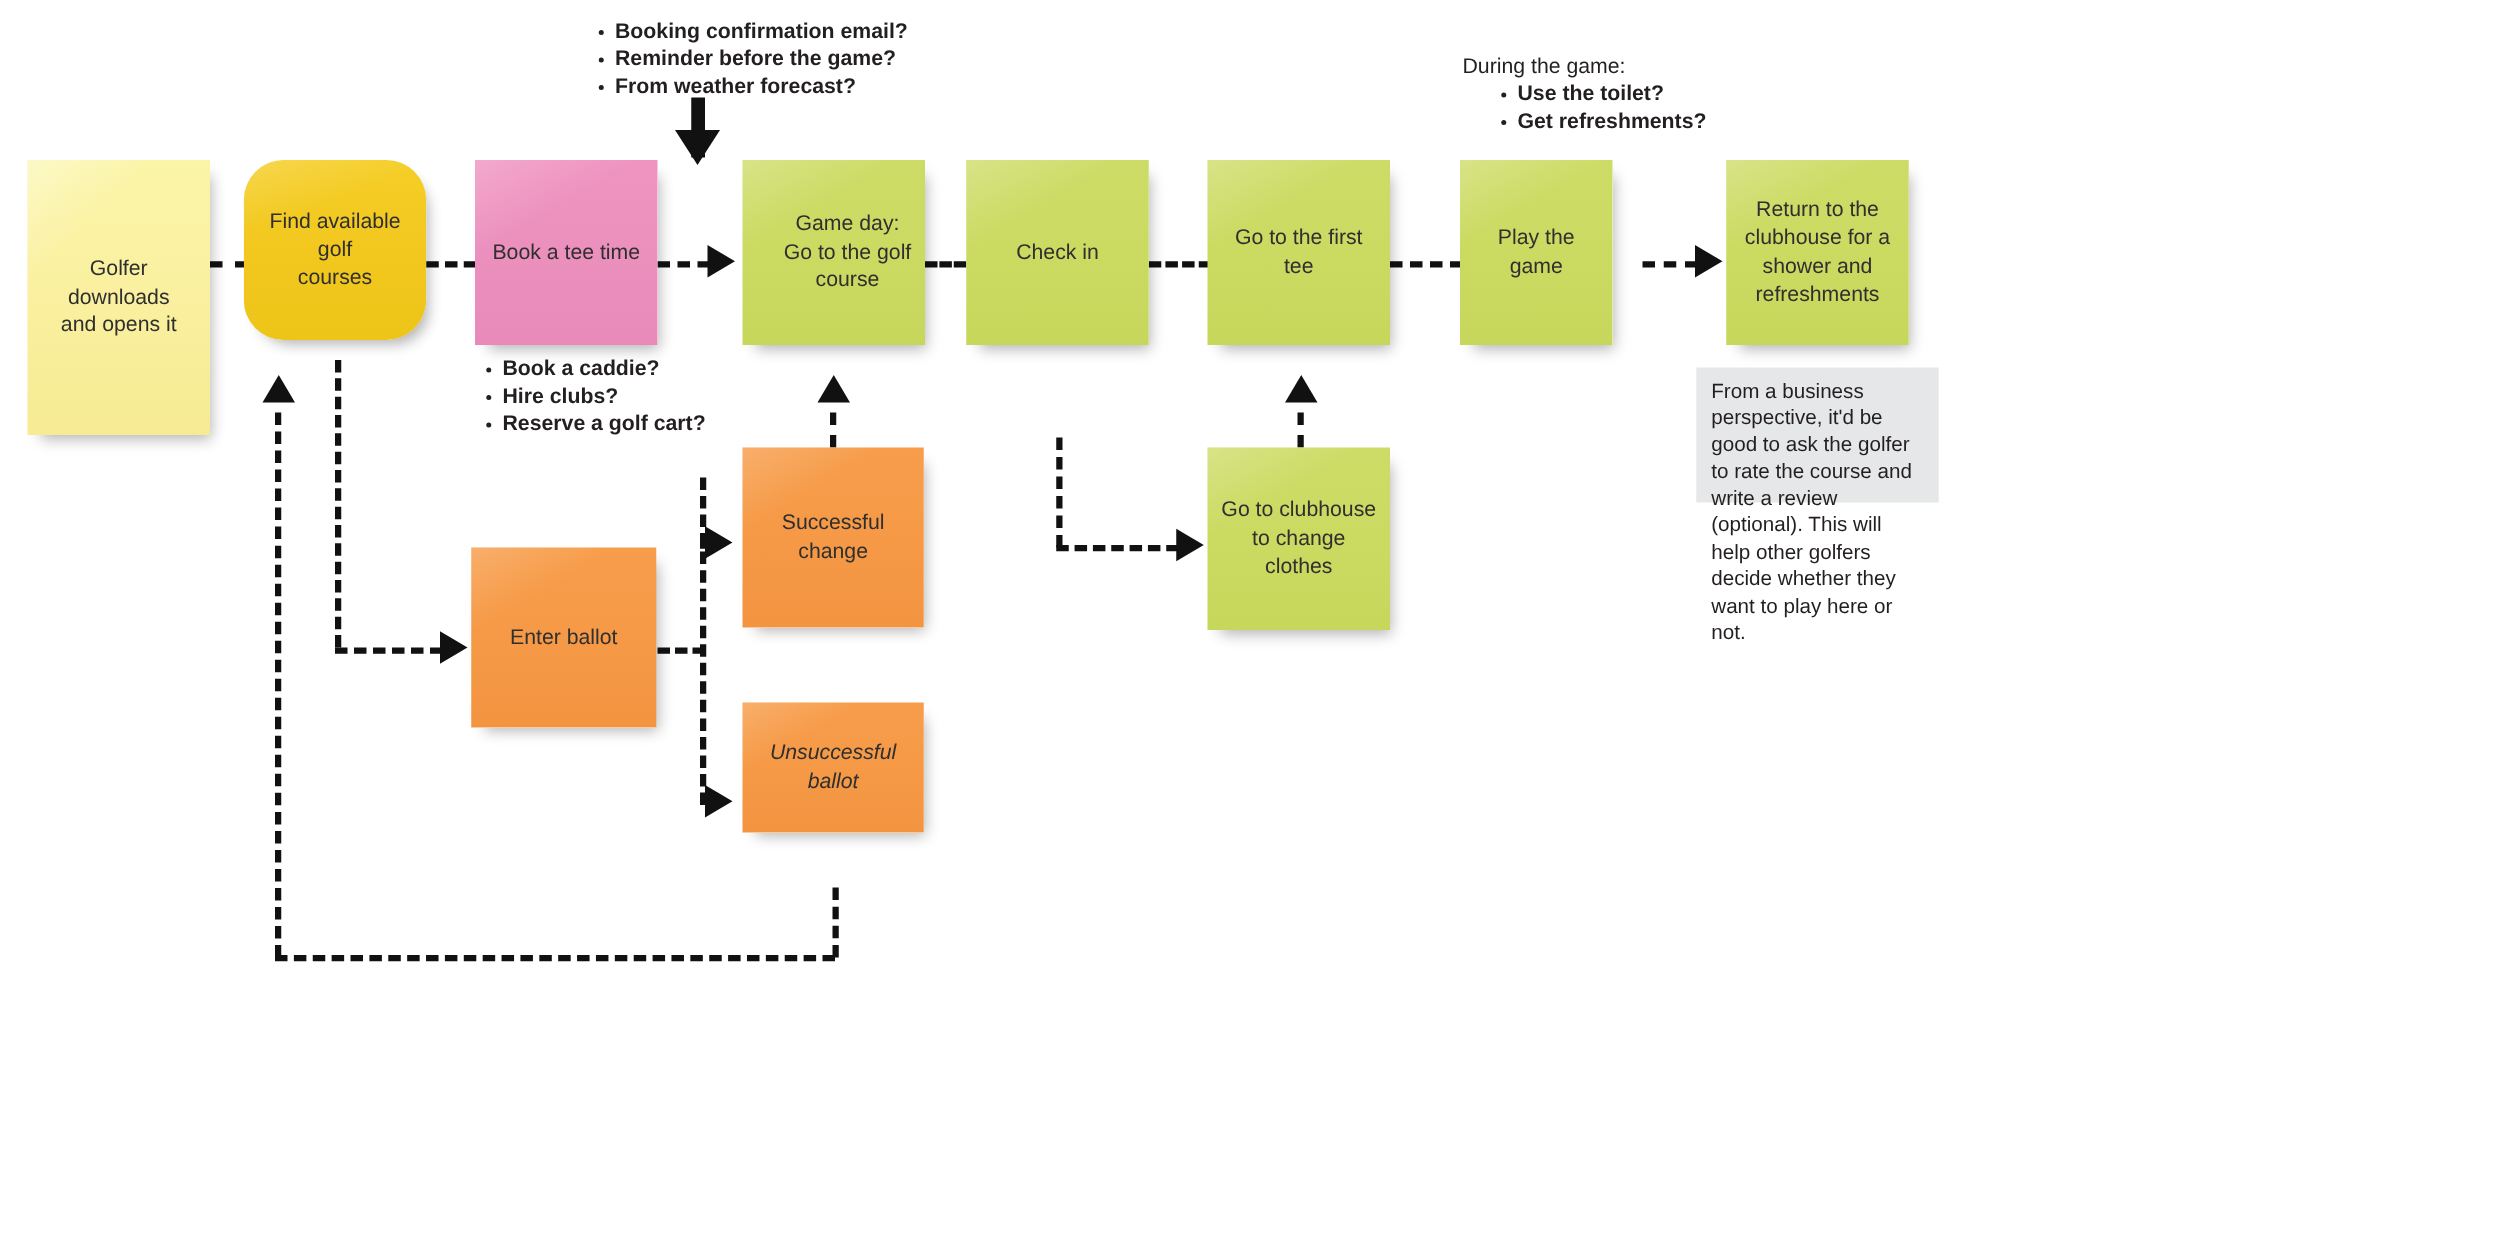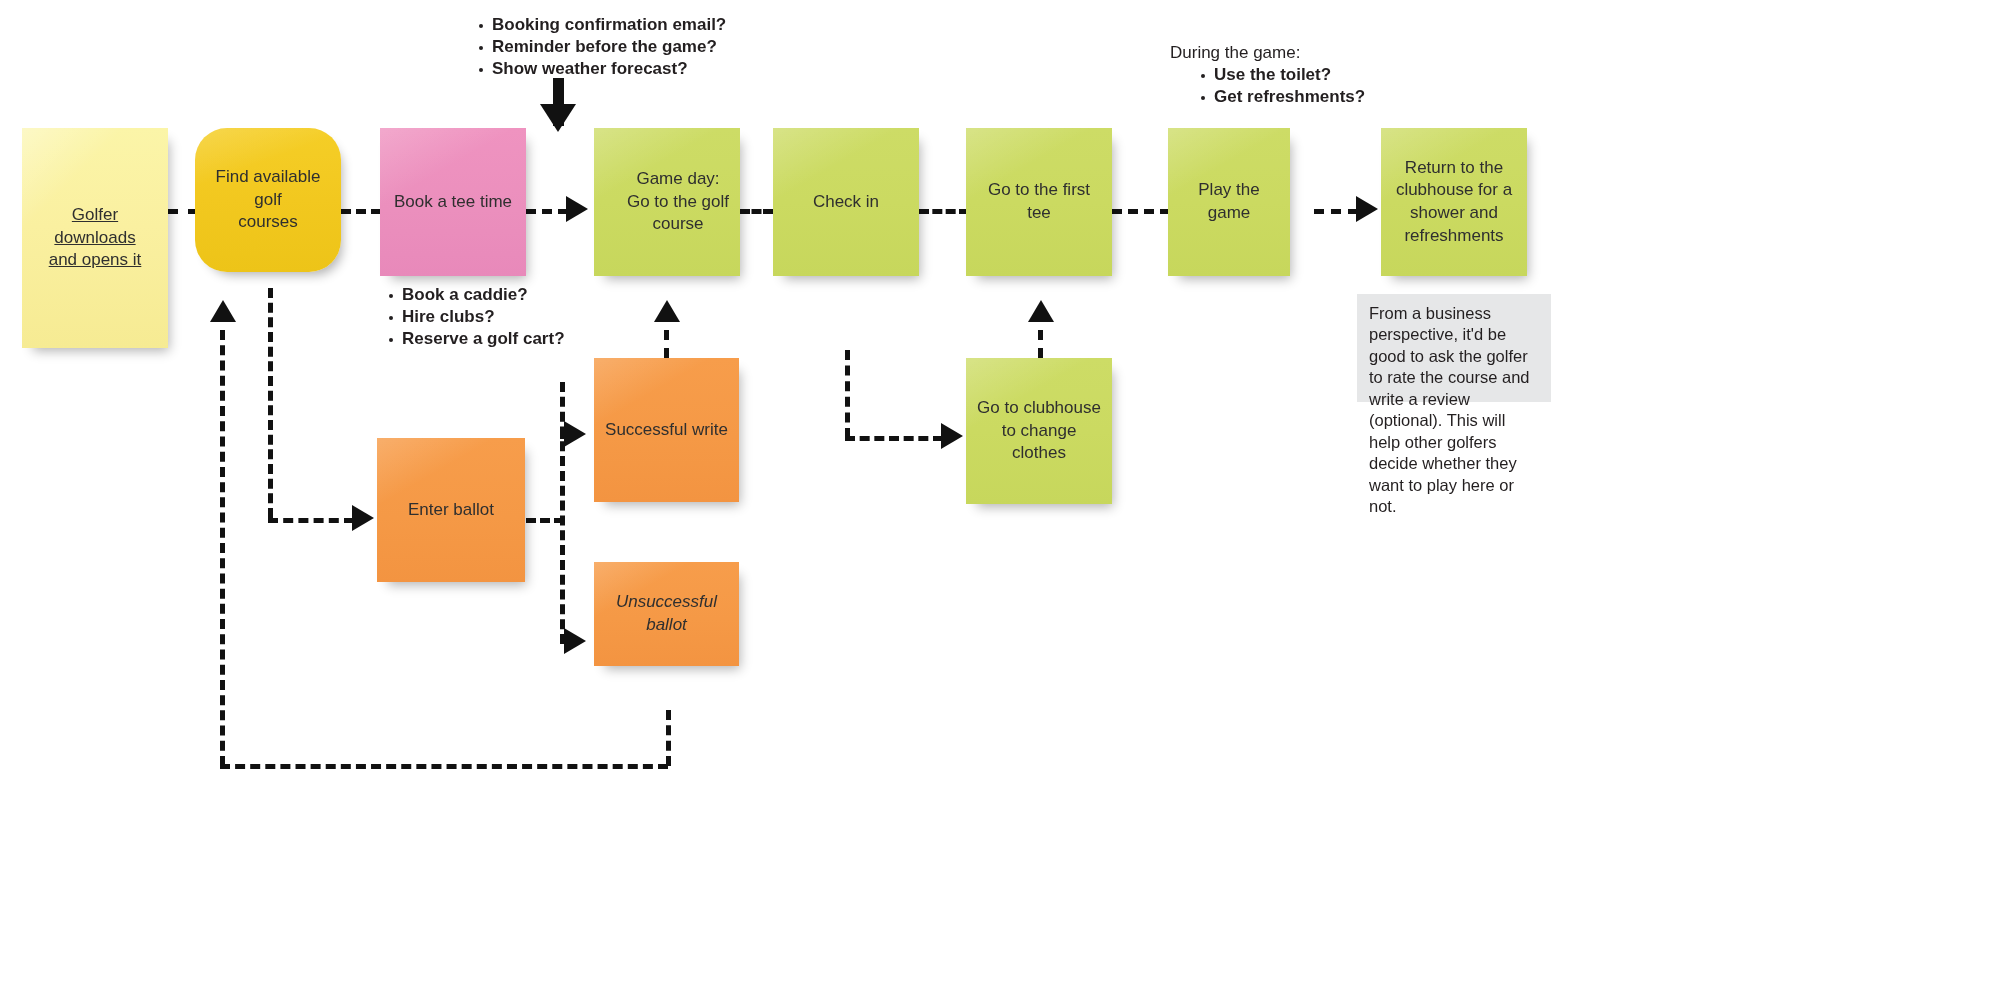--- a/index.html
+++ b/index.html
@@ -29,21 +29,20 @@
     line-height:1.33;
     color:#2f2f2f;
     box-shadow:6px 8px 11px -5px rgba(0,0,0,0.30);
     background-repeat:no-repeat;
   }
   .note .note-text{ width:100%; display:block; }
   .note.yellow-pale{
     background:
       linear-gradient(135deg, rgba(255,255,255,0.35) 0%, rgba(255,255,255,0) 28%),
       linear-gradient(180deg,#fbf5a8 0%, #faf0a0 45%, #f6eb93 100%);
-    text-decoration: underline;
   }
   .note.yellow-deep{
     background:
       linear-gradient(160deg, rgba(255,255,255,0.18) 0%, rgba(255,255,255,0) 30%),
       linear-gradient(180deg,#f5ce27 0%, #f2c81f 50%, #edc418 100%);
     border-radius: 32px;
   }
   .note.pink{
     background:
       linear-gradient(150deg, rgba(255,255,255,0.20) 0%, rgba(255,255,255,0) 34%),
@@ -219,42 +218,42 @@
       <span>shower and</span><br>
       <span>refreshments</span>
     </span>
   </div>
 
   <div class="note orange" style="left:377px; top:438px; width:148px; height:144px;">
     <span class="note-text">Enter ballot</span>
   </div>
 
   <div class="note orange" style="left:594px; top:358px; width:145px; height:144px;">
-    <span class="note-text">Successful write</span>
+    <span class="note-text">Successful change</span>
   </div>
 
   <div class="note orange" style="left:594px; top:562px; width:145px; height:104px;font-style:italic;">
     <span class="note-text">
       <span>Unsuccessful</span><br>
       <span>ballot</span>
     </span>
   </div>
 
   <div class="note green" style="left:966px; top:358px; width:146px; height:146px;">
     <span class="note-text">
       <span>Go to clubhouse</span><br>
       <span>to change clothes</span>
     </span>
   </div>
 
   <div class="annot" style="left:470px; top:15px;">
     <ul>
       <li>Booking confirmation email?</li>
       <li>Reminder before the game?</li>
-      <li>Show weather forecast?</li>
+      <li>From weather forecast?</li>
     </ul>
   </div>
 
   <div class="annot" style="left:380px; top:285px;">
     <ul>
       <li>Book a caddie?</li>
       <li>Hire clubs?</li>
       <li>Reserve a golf cart?</li>
     </ul>
   </div>

